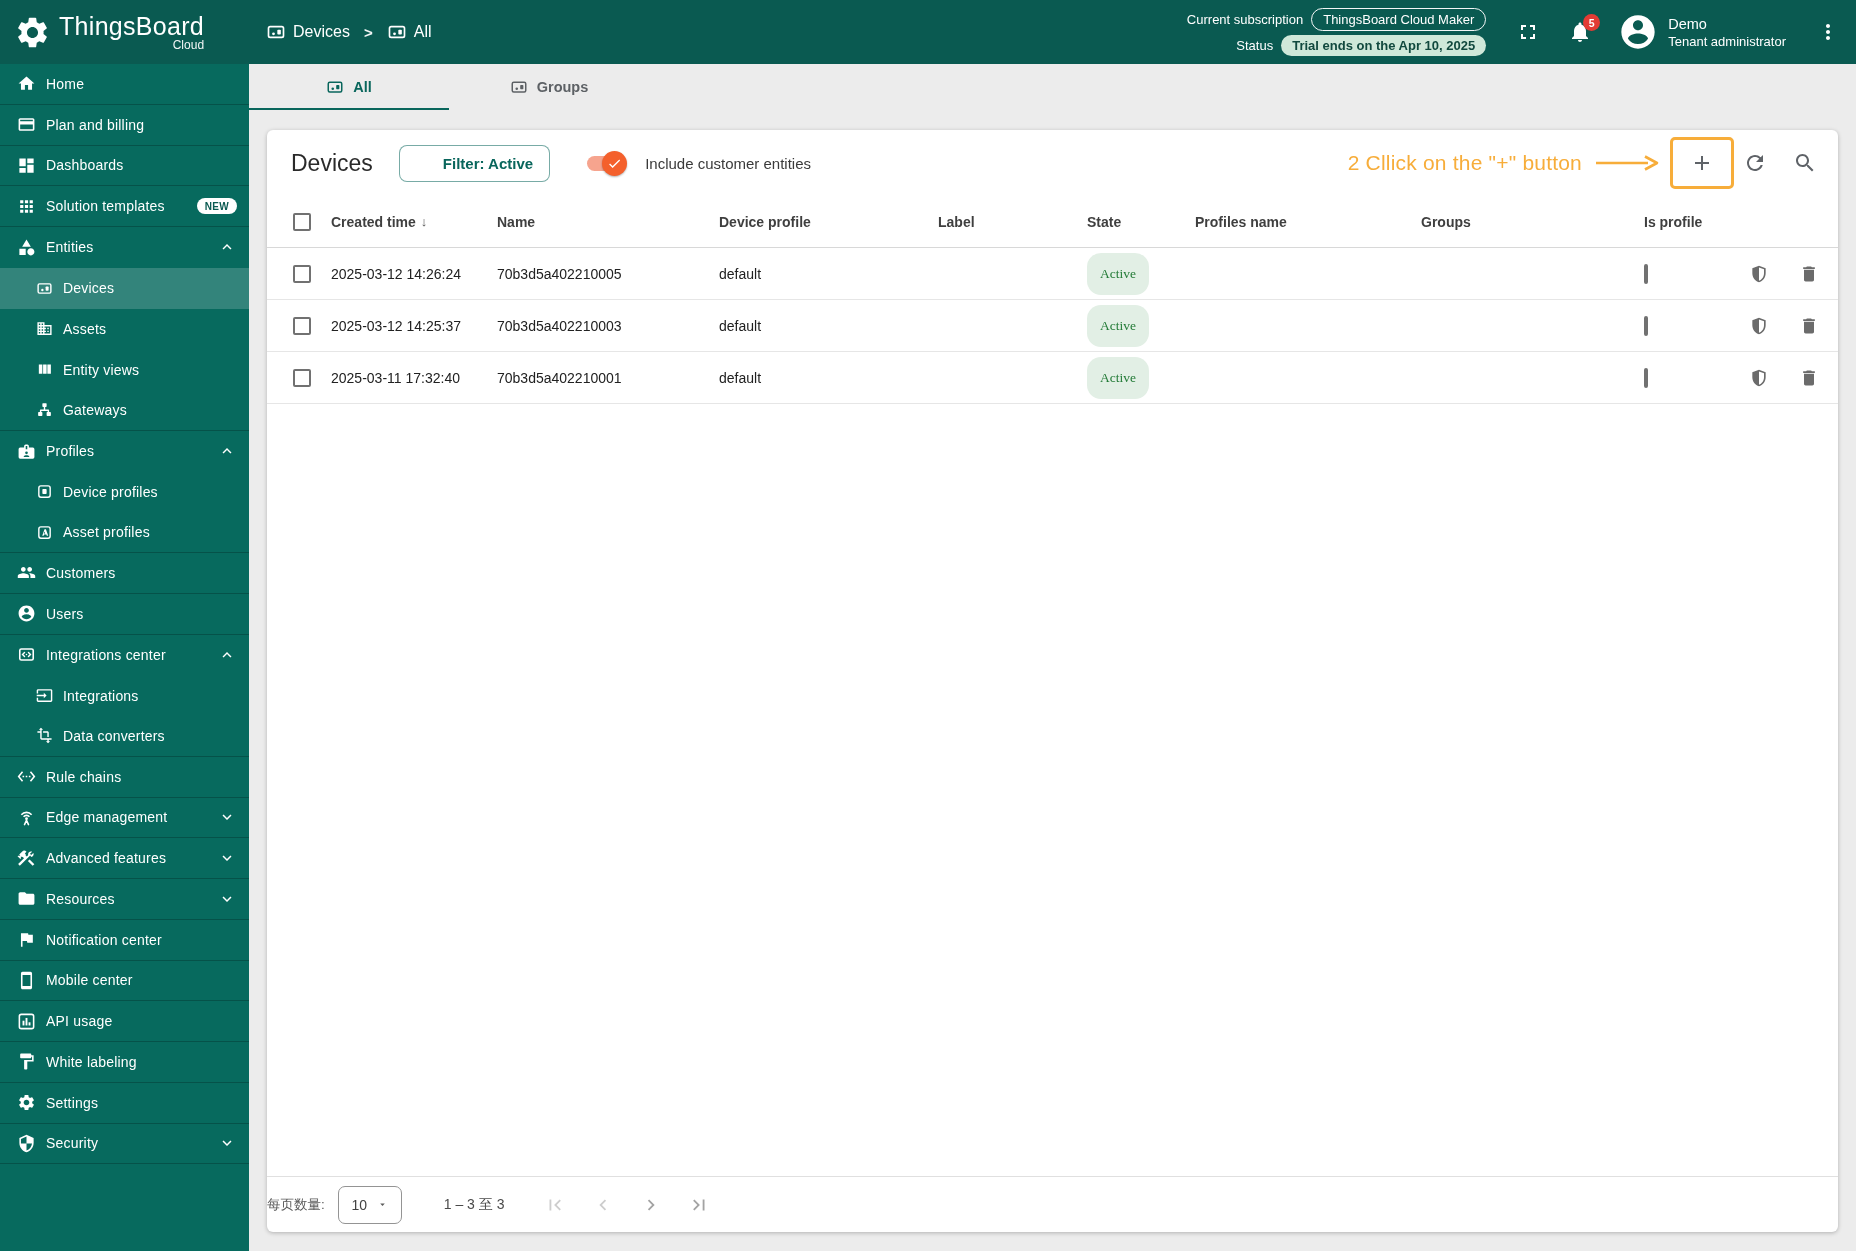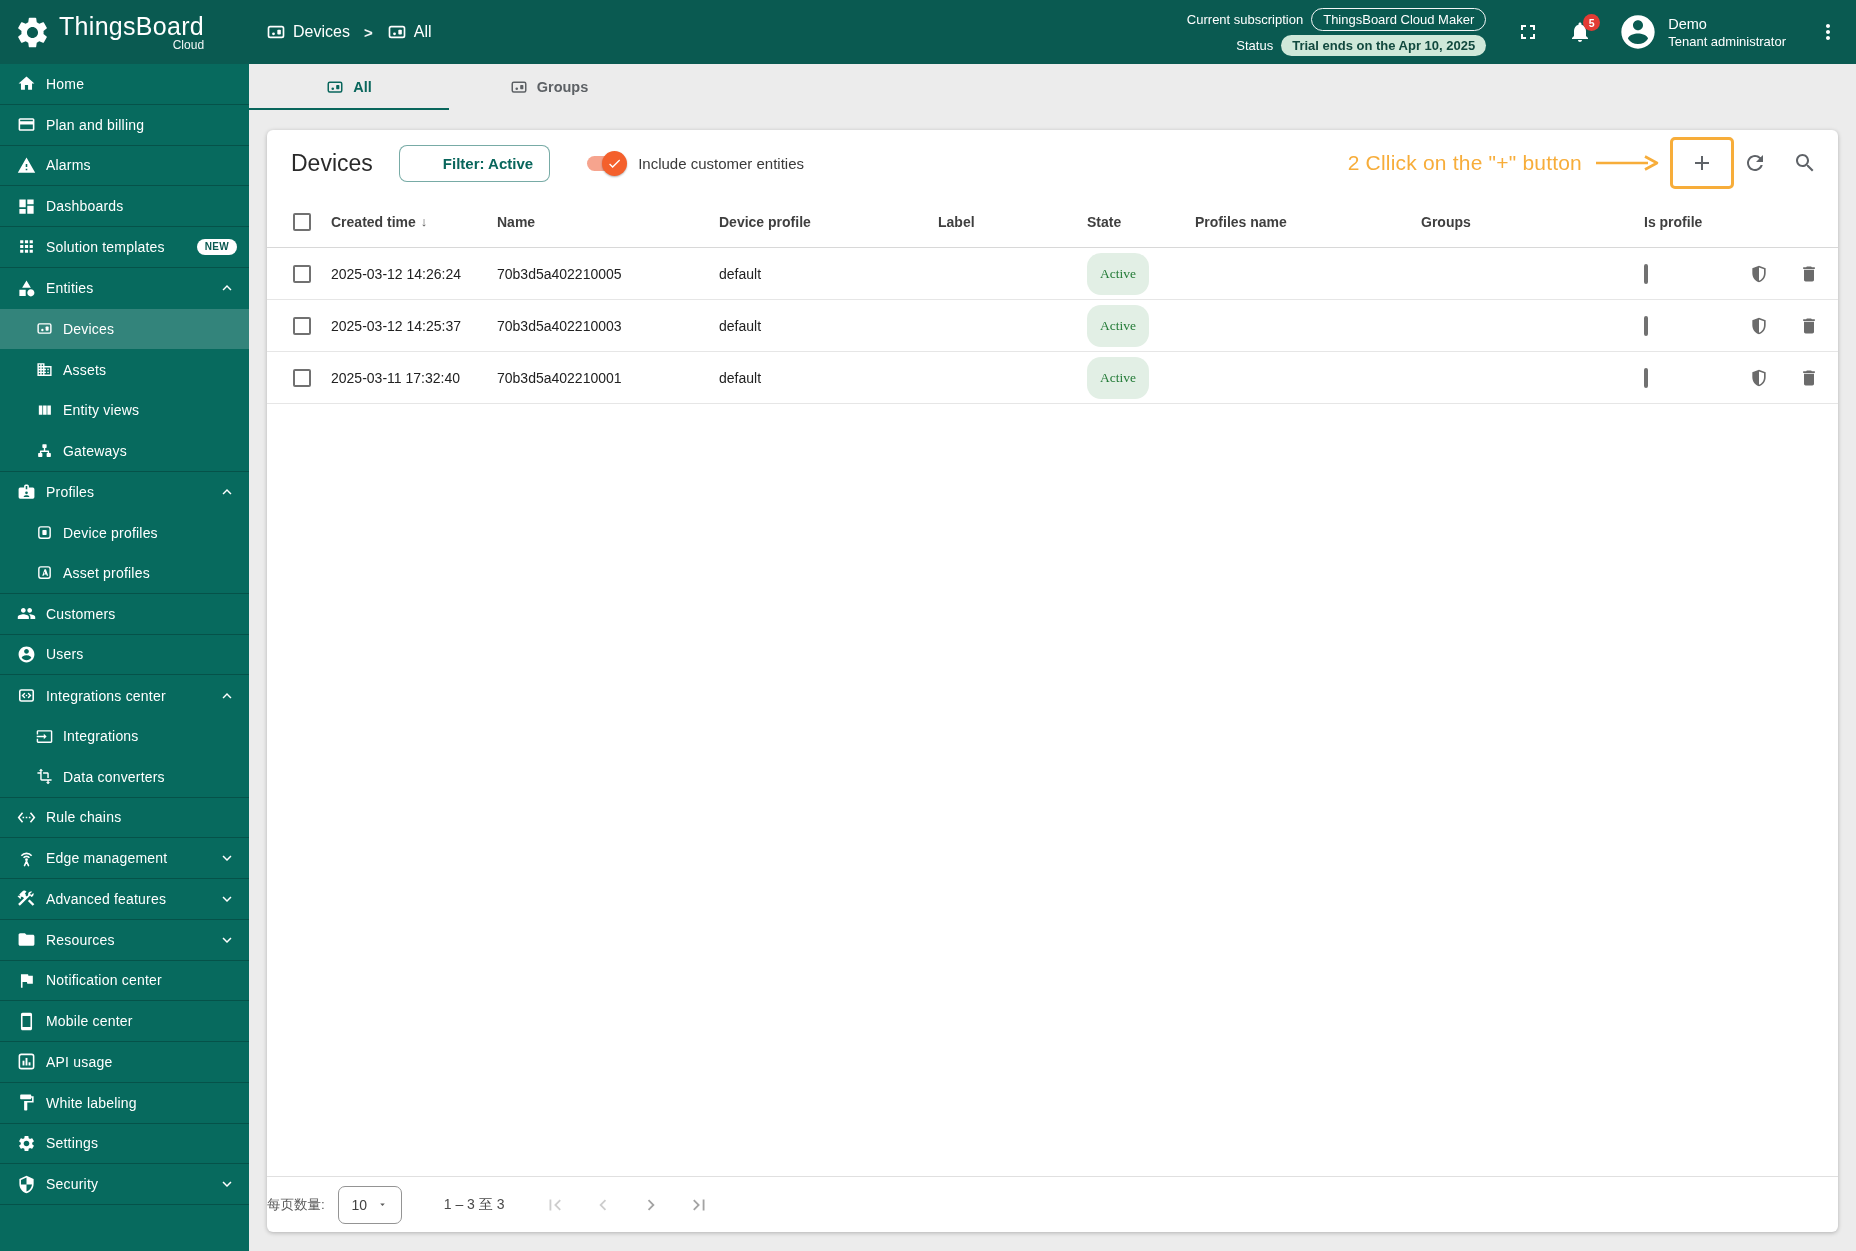--- a/index.html
+++ b/index.html
@@ -71,21 +71,21 @@
   .card { margin:20px 18px 0 18px; height:1102px; background:#fff; border-radius:6px;
     box-shadow:0 1px 4px rgba(0,0,0,.25); display:flex; flex-direction:column; overflow:hidden; }
 
   
   .toolbar { height:66px; display:flex; align-items:center; padding:0 21px 0 24px; }
   .tb-title { font-size:23px; color:#2a2a2a; }
   .filter-btn { margin-left:26px; height:37px; display:flex; align-items:center; gap:9px;
     border:1px solid rgba(9,102,92,.55); border-radius:8px; padding:0 16px;
     color:var(--brand-teal,#09665c); font-size:15px; font-weight:600; background:#fff; cursor:pointer; }
   .filter-btn svg { width:18px; height:18px; }
-  .toggle-wrap { margin-left:37px; display:flex; align-items:center; gap:14px; }
+  .toggle-wrap { margin-left:37px; display:flex; align-items:center; gap:21px; }
   .toggle { position:relative; width:37px; height:15px; border-radius:8px;
     background:var(--toggle-track,#f6a48e); cursor:pointer; }
   .toggle-thumb { position:absolute; right:-3px; top:-5px; width:25px; height:25px;
     border-radius:50%; background:var(--toggle-thumb,#f4602c);
     display:flex; align-items:center; justify-content:center; box-shadow:0 1px 2px rgba(0,0,0,.3); }
   .toggle-thumb svg { width:15px; height:15px; color:#fff; }
   .toggle-label { font-size:15px; color:#3a3a3a; }
   .toolbar .spacer { flex:1; }
   .annotation-text { color:var(--annotation-orange,#f7ad3a); font-size:21px; letter-spacing:.2px; }
   .annotation-arrow { margin:0 11px 0 13px; display:flex; }
@@ -212,28 +212,20 @@
         </span>
         <span class="sb-label">Home</span>
       </div>
       <div class="sb-item divider">
         <span class="sb-ic">
           <svg viewBox="0 0 24 24" fill="currentColor">
             <path d="M20 4H4c-1.1 0-2 .9-2 2v12c0 1.1.9 2 2 2h16c1.1 0 2-.9 2-2V6c0-1.1-.9-2-2-2zm0 14H4v-6h16v6zm0-10H4V6h16v2z"></path>
           </svg>
         </span>
         <span class="sb-label">Plan and billing</span>
-      </div>
-      <div class="sb-item divider">
-        <span class="sb-ic">
-          <svg viewBox="0 0 24 24" fill="currentColor">
-            <path d="M1 21h22L12 2 1 21zm12-3h-2v-2h2v2zm0-4h-2v-4h2v4z"></path>
-          </svg>
-        </span>
-        <span class="sb-label">Alarms</span>
       </div>
       <div class="sb-item divider">
         <span class="sb-ic">
           <svg viewBox="0 0 24 24" fill="currentColor">
             <path d="M3 13h8V3H3v10zm0 8h8v-6H3v6zm10 0h8V11h-8v10zm0-18v6h8V3h-8z"></path>
           </svg>
         </span>
         <span class="sb-label">Dashboards</span>
       </div>
       <div class="sb-item divider">

